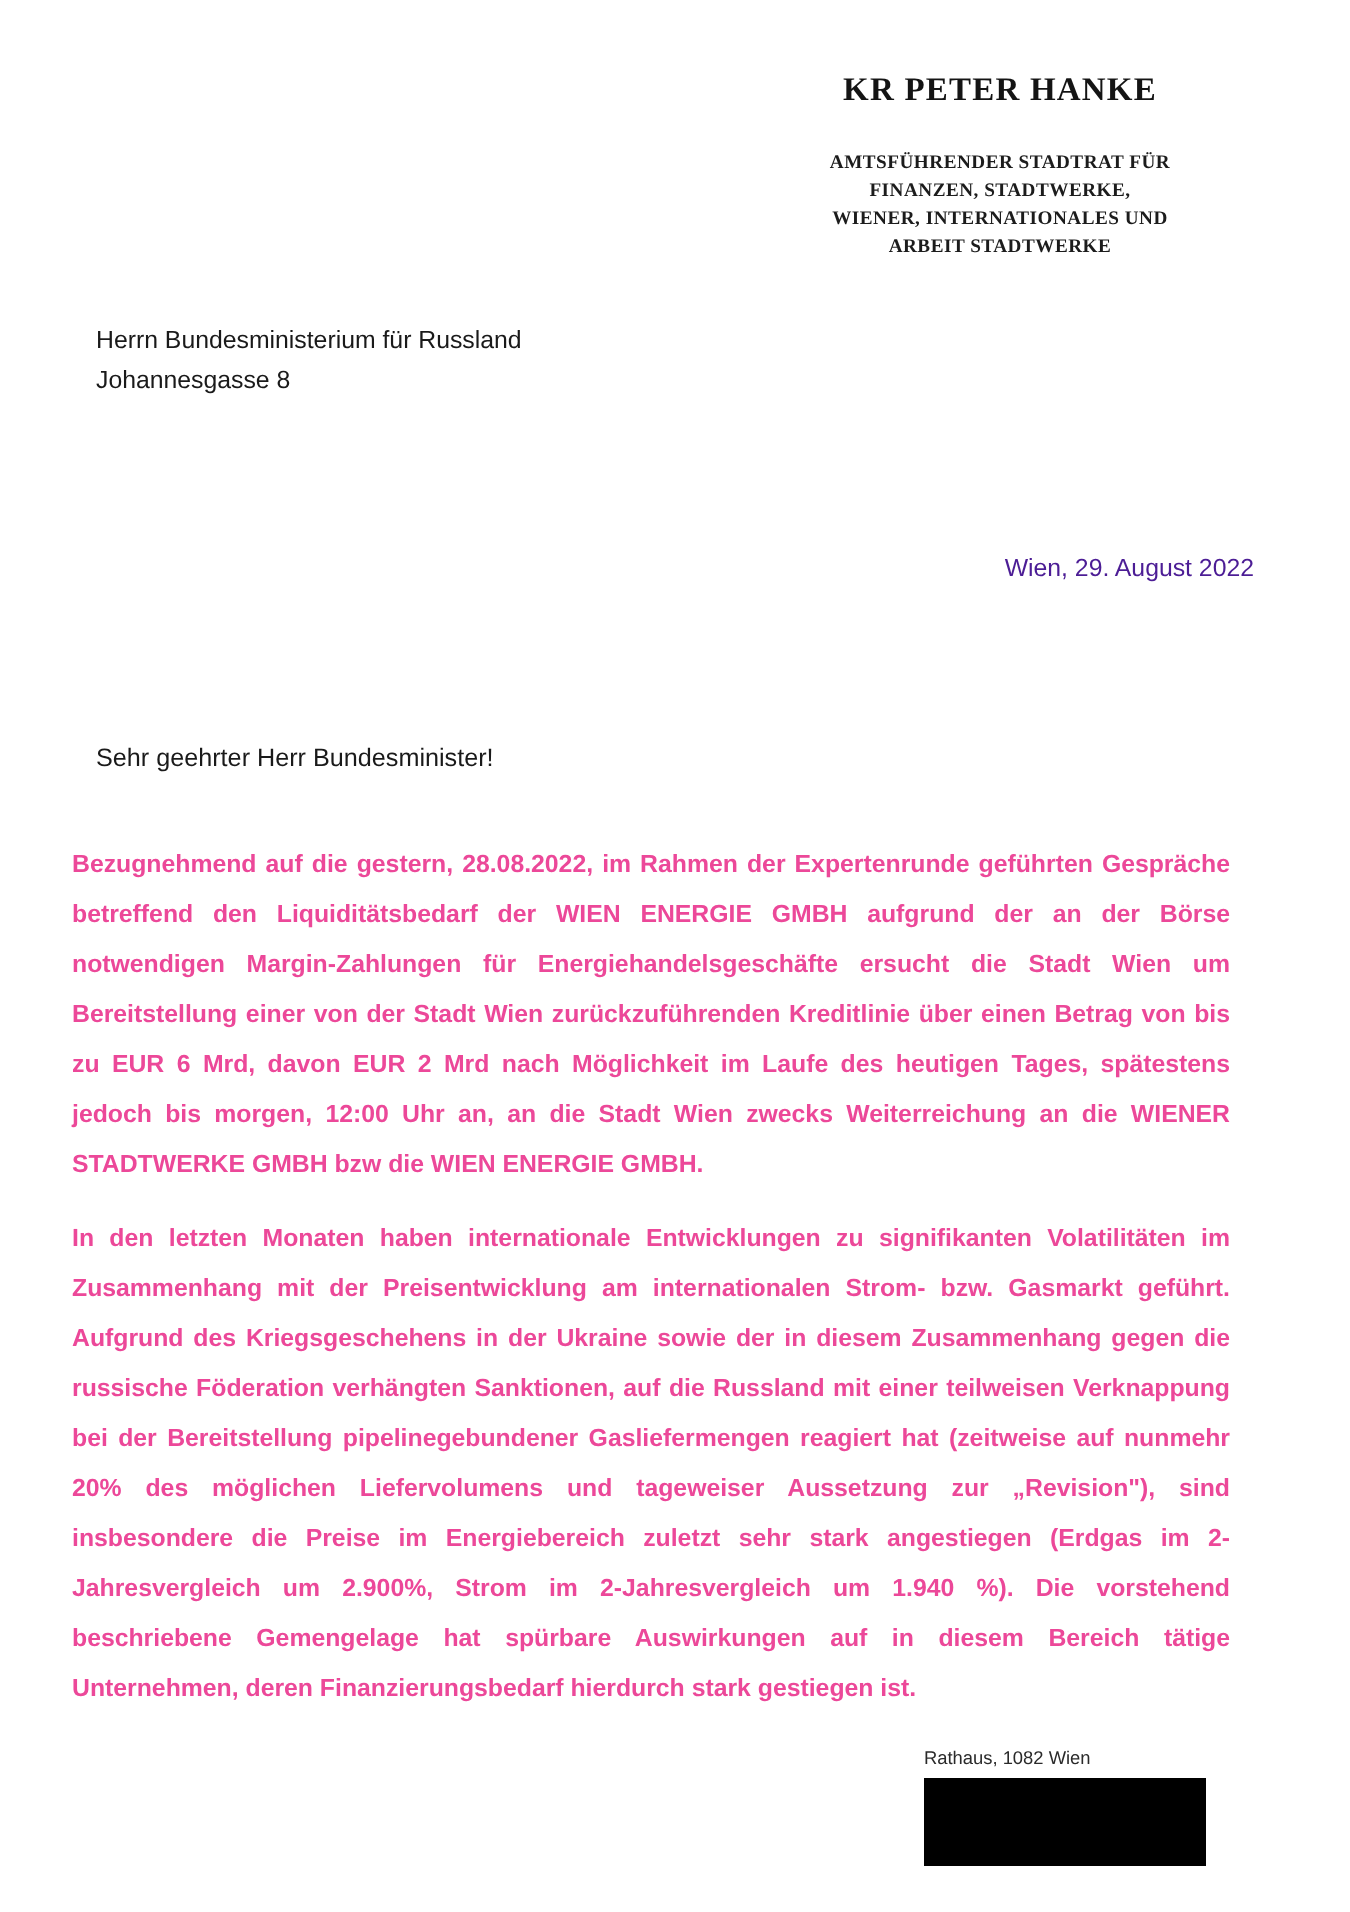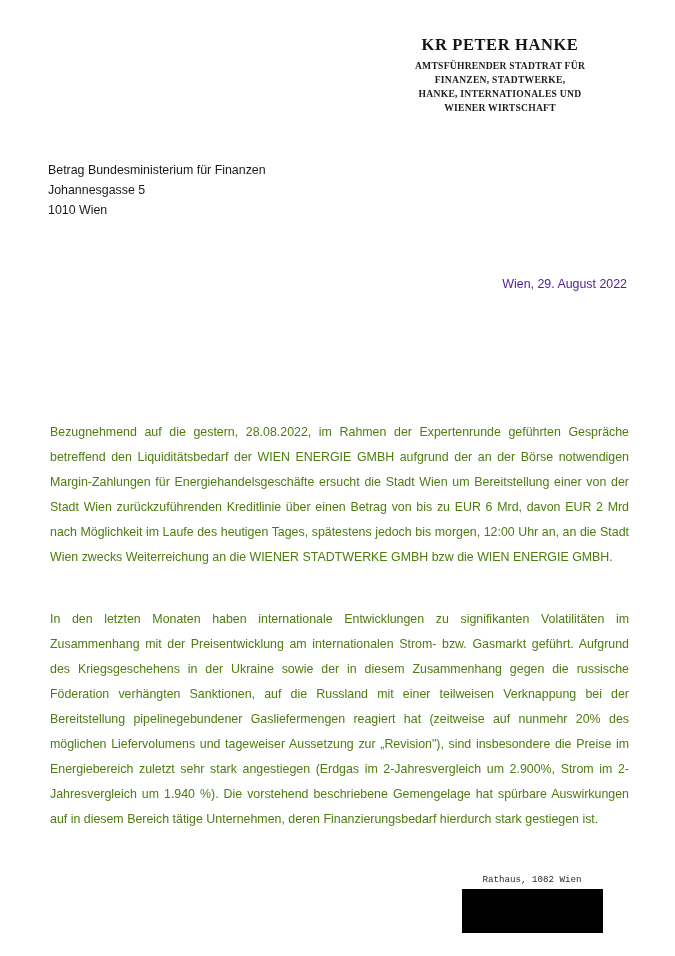--- a/index.html
+++ b/index.html
@@ -34,21 +34,21 @@
     line-height: 1.15;
     white-space: nowrap;
   }
   .letterhead-sub {
     font-family: "Liberation Serif", serif;
     font-size: 9.6px;
     font-weight: bold;
     letter-spacing: 0.25px;
     color: #1c1c1c;
     line-height: 1.45;
-    margin-top: 4px;
+    margin-top: 20px;
   }
   .letterhead-sub div { white-space: nowrap; }
 
   
   .address {
     position: absolute;
     left: 48px;
     top: 160px;
     font-size: 12.4px;
     line-height: 20.2px;
@@ -69,43 +69,43 @@
     position: absolute;
     left: 48px;
     top: 372px;
     font-size: 12.6px;
     color: #1a1a1a;
   }
 
   
   .body-block {
     position: absolute;
-    left: 50px;
+    left: 36px;
     width: 579px;
     font-size: 12.4px;
     line-height: 25px;
     text-align: justify;
-    color: #4d7c0f;
+    color: #ec4899;
+    font-weight: bold;
   }
   .para-1 { top: 420px; }
   .para-2 { top: 607px; }
   .body-block p {
     margin: 0;
     text-align: justify;
     text-justify: inter-word;
   }
 
   
   .footer-text {
     position: absolute;
     left: 462px;
     top: 874px;
     width: 140px;
-    text-align: center;
-    font-family: Liberation Mono, monospace;
+    font-family: Liberation Sans, sans-serif;
     font-size: 9.2px;
     color: #2a2a2a;
     white-space: nowrap;
   }
   .redaction-bar {
     position: absolute;
     left: 462px;
     top: 889px;
     width: 141px;
     height: 44px;
@@ -115,33 +115,33 @@
 </head>
 <body>
 
 <div class="page">
 
   <div class="letterhead">
     <div class="letterhead-name">KR PETER HANKE</div>
     <div class="letterhead-sub">
       <div>AMTSFÜHRENDER STADTRAT FÜR</div>
       <div>FINANZEN, STADTWERKE,</div>
-      <div>HANKE, INTERNATIONALES UND</div>
-      <div>WIENER WIRTSCHAFT</div>
+      <div>WIENER, INTERNATIONALES UND</div>
+      <div>ARBEIT STADTWERKE</div>
     </div>
   </div>
 
   <div class="address">
-    <div>Betrag Bundesministerium für Finanzen</div>
-    <div>Johannesgasse 5</div>
-    <div>1010 Wien</div>
+    <div>Herrn Bundesministerium für Russland</div>
+    <div>Johannesgasse 8</div>
   </div>
 
   <div class="date-line">Wien, 29. August 2022</div>
 
+  <div class="salutation">Sehr geehrter Herr Bundesminister!</div>
 
   <div class="body-block para-1">
     <p>Bezugnehmend auf die gestern, 28.08.2022, im Rahmen der Expertenrunde geführten Gespräche betreffend den Liquiditätsbedarf der WIEN ENERGIE GMBH aufgrund der an der Börse notwendigen Margin-Zahlungen für Energiehandelsgeschäfte ersucht die Stadt Wien um Bereitstellung einer von der Stadt Wien zurückzuführenden Kreditlinie über einen Betrag von bis zu EUR 6 Mrd, davon EUR 2 Mrd nach Möglichkeit im Laufe des heutigen Tages, spätestens jedoch bis morgen, 12:00 Uhr an, an die Stadt Wien zwecks Weiterreichung an die WIENER STADTWERKE GMBH bzw die WIEN ENERGIE GMBH.</p>
   </div>
 
   <div class="body-block para-2">
     <p>In den letzten Monaten haben internationale Entwicklungen zu signifikanten Volatilitäten im Zusammenhang mit der Preisentwicklung am internationalen Strom- bzw. Gasmarkt geführt. Aufgrund des Kriegsgeschehens in der Ukraine sowie der in diesem Zusammenhang gegen die russische Föderation verhängten Sanktionen, auf die Russland mit einer teilweisen Verknappung bei der Bereitstellung pipelinegebundener Gasliefermengen reagiert hat (zeitweise auf nunmehr 20% des möglichen Liefervolumens und tageweiser Aussetzung zur „Revision"), sind insbesondere die Preise im Energiebereich zuletzt sehr stark angestiegen (Erdgas im 2-Jahresvergleich um 2.900%, Strom im 2-Jahresvergleich um 1.940 %). Die vorstehend beschriebene Gemengelage hat spürbare Auswirkungen auf in diesem Bereich tätige Unternehmen, deren Finanzierungsbedarf hierdurch stark gestiegen ist.</p>
   </div>
 
   <div class="footer-text">Rathaus, 1082 Wien</div>

